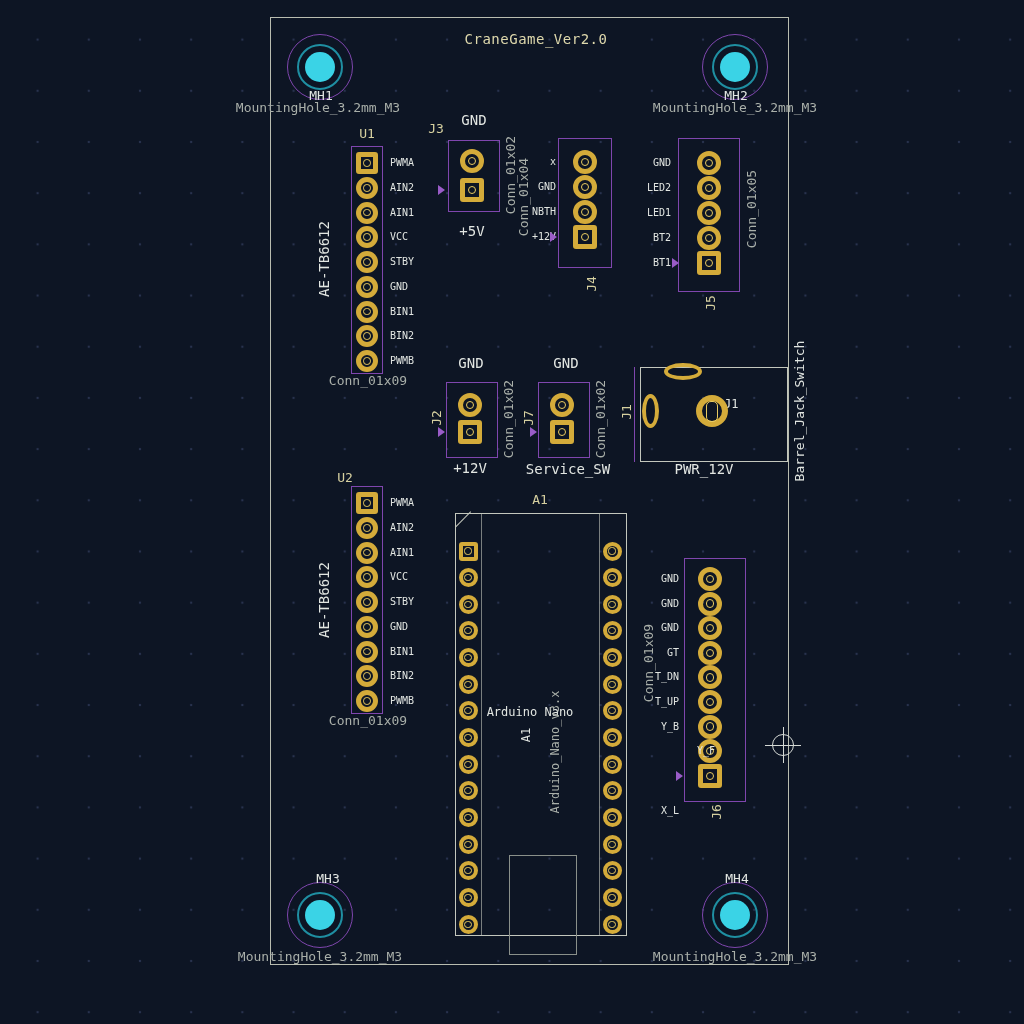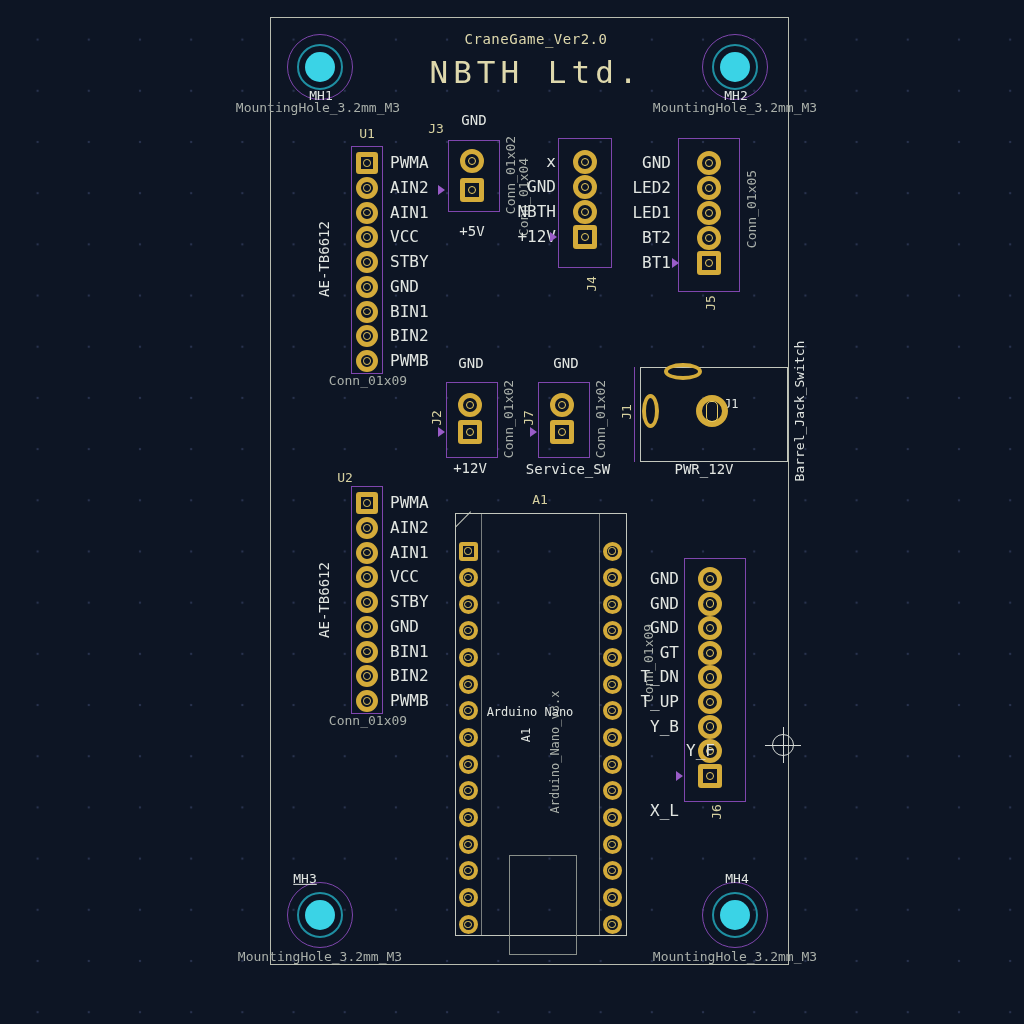--- a/index.html
+++ b/index.html
@@ -14,21 +14,21 @@
   .board{position:absolute;border:1px solid #b9bdb0;}
   .silk{position:absolute;border:1px solid #7f46ae;}
   .wline{position:absolute;border:1px solid #c3c7bd;}
   .gline{position:absolute;border:1px solid #8a908a;}
   .pline{position:absolute;border-left:1px solid #7f46ae;}
   .t{position:absolute;white-space:nowrap;font-size:13px;line-height:1.1;}
   .wt{color:#e2e6e2;} .gy{color:#a9afa9;} .rf{color:#d6d0a0;} .ttl{color:#ded8ac;}
   .hc{transform:translate(-50%,-50%);}
   .vc{transform:translate(-50%,-50%) rotate(-90deg);}
   .net{font-size:14px;}
-  .pinlab{font-size:16px;line-height:16px;}
+  .pinlab{font-size:10px;line-height:16px;}
   .pad{
     position:absolute;border:5px solid #d4ab3a;border-radius:50%;
     display:flex;align-items:center;justify-content:center;
   }
   .pad::after{content:"";width:46%;height:46%;border:1.5px solid #e9cb60;border-radius:50%;}
   .pad.sq{border-radius:3px;}
   .pad.small{border-width:4px;}
   .pad.oval{border-width:4px;}
   .pad.oval::after{display:none;}
   .pad.big{border-width:6px;}
@@ -50,21 +50,20 @@
   .xh .xlv{left:50%;top:0;width:1px;height:36px;background:#d5d9d5;}
 </style>
 </head>
 <body>
 
 <div id="stage">
 
   <div class="board" style="left:270px;top:17px;width:519px;height:948px;"></div>
 
   <div class="t ttl hc" style="left:536px;top:40px;font-size:14px;letter-spacing:.5px;">CraneGame_Ver2.0</div>
-  <div class="t ttl hc" style="left:536px;top:72px;font-size:31px;letter-spacing:5px;">NBTH Ltd.</div>
 
   <div class="mh" style="left:320px;top:67px;">
     <i class="mh-court"></i>
     <i class="mh-ring"></i>
     <i class="mh-disc"></i>
   </div>
   <div class="t wt hc" style="left:321px;top:96px;">MH1</div>
   <div class="t gy hc" style="left:318px;top:108px;">MountingHole_3.2mm_M3</div>
 
   <div class="mh" style="left:735px;top:67px;">
@@ -73,21 +72,21 @@
     <i class="mh-disc"></i>
   </div>
   <div class="t wt hc" style="left:736px;top:96px;">MH2</div>
   <div class="t gy hc" style="left:735px;top:108px;">MountingHole_3.2mm_M3</div>
 
   <div class="mh" style="left:320px;top:915px;">
     <i class="mh-court"></i>
     <i class="mh-ring"></i>
     <i class="mh-disc"></i>
   </div>
-  <div class="t wt hc" style="left:305px;top:879px;text-decoration:underline;">MH3</div>
+  <div class="t wt hc" style="left:328px;top:879px;">MH3</div>
   <div class="t gy hc" style="left:320px;top:957px;">MountingHole_3.2mm_M3</div>
 
   <div class="mh" style="left:735px;top:915px;">
     <i class="mh-court"></i>
     <i class="mh-ring"></i>
     <i class="mh-disc"></i>
   </div>
   <div class="t wt hc" style="left:737px;top:879px;">MH4</div>
   <div class="t gy hc" style="left:735px;top:957px;">MountingHole_3.2mm_M3</div>
 

